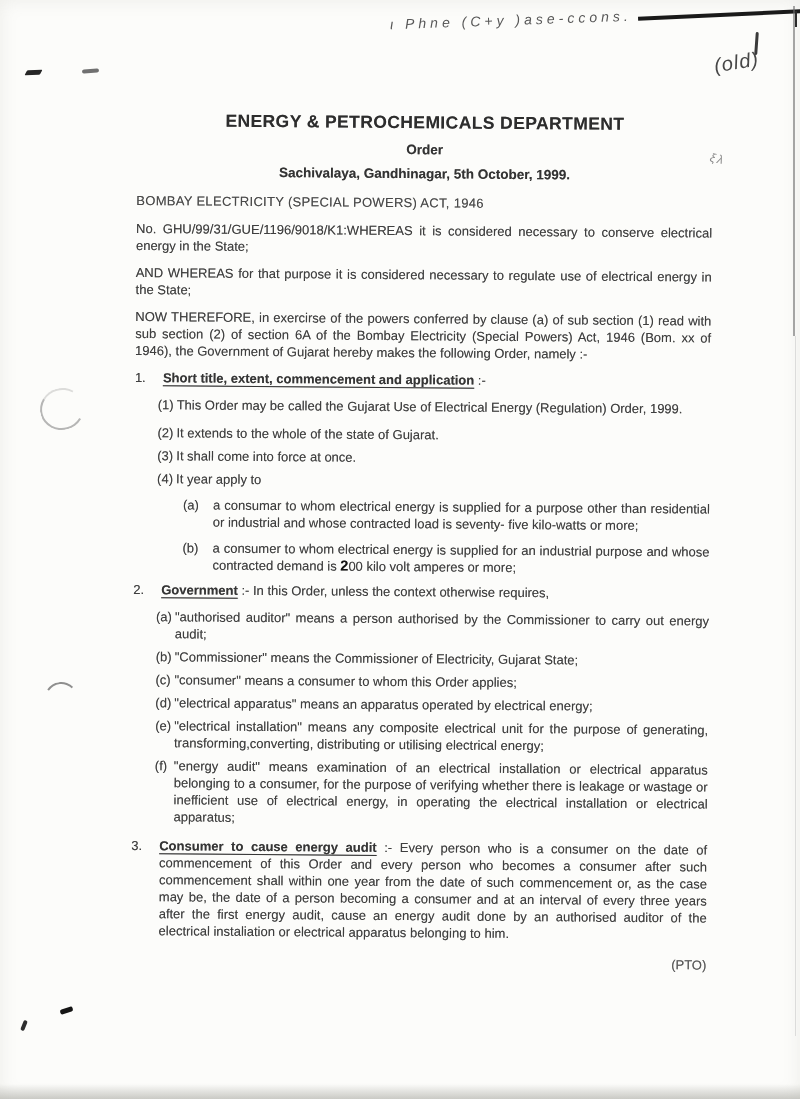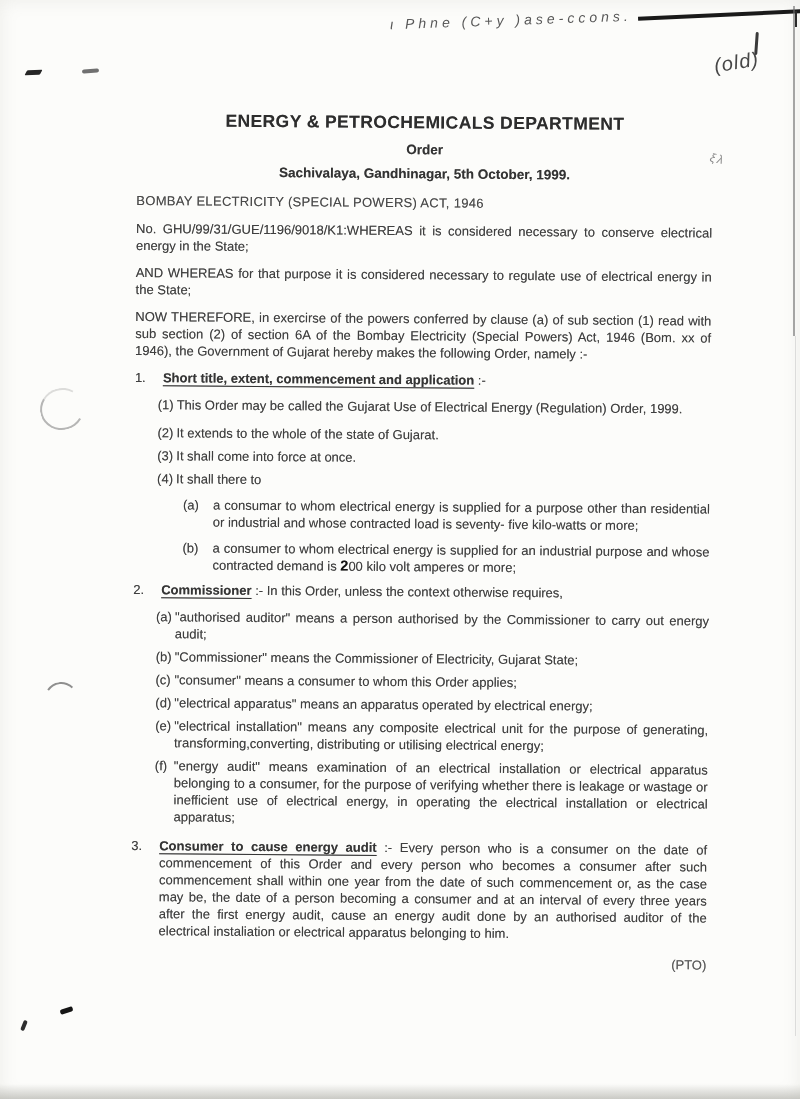--- a/index.html
+++ b/index.html
@@ -148,26 +148,26 @@
 
     <p class="para">No. GHU/99/31/GUE/1196/9018/K1:WHEREAS it is considered necessary to conserve electrical energy in the State;</p>
     <p class="para">AND WHEREAS for that purpose it is considered necessary to regulate use of electrical energy in the State;</p>
     <p class="para">NOW THEREFORE, in exercirse of the powers conferred by clause (a) of sub section (1) read with sub section (2) of section 6A of the Bombay Electricity (Special Powers) Act, 1946 (Bom. xx of 1946), the Government of Gujarat hereby makes the following Order, namely :-</p>
 
     <div class="sec"><span class="num">1.</span><span class="sec-head">Short title, extent, commencement and application</span><span> :-</span></div>
 
     <div class="it2"><span class="num">(1)</span><span>This Order may be called the Gujarat Use of Electrical Energy (Regulation) Order, 1999.</span></div>
     <div class="it2" style="margin-top:11px"><span class="num">(2)</span><span>It extends to the whole of the state of Gujarat.</span></div>
     <div class="it2"><span class="num">(3)</span><span>It shall come into force at once.</span></div>
-    <div class="it2"><span class="num">(4)</span><span>It shall there to</span></div>
+    <div class="it2"><span class="num">(4)</span><span>It year apply to</span></div>
 
     <div class="it3"><span class="num">(a)</span><span>a consumar to whom electrical energy is supplied for a purpose other than residential or industrial and whose contracted load is seventy- five kilo-watts or more;</span></div>
     <div class="it3"><span class="num">(b)</span><span>a consumer to whom electrical energy is supplied for an industrial purpose and whose contracted demand is </span><span class="hw-digit">2</span><span>00 kilo volt amperes or more;</span></div>
 
-    <div class="sec"><span class="num">2.</span><span class="sec-head">Commissioner</span><span> :- In this Order, unless the context otherwise requires,</span></div>
+    <div class="sec"><span class="num">2.</span><span class="sec-head">Government</span><span> :- In this Order, unless the context otherwise requires,</span></div>
 
     <div class="it2"><span class="num">(a)</span><span>"authorised auditor" means a person authorised by the Commissioner to carry out energy audit;</span></div>
     <div class="it2"><span class="num">(b)</span><span>"Commissioner" means the Commissioner of Electricity, Gujarat State;</span></div>
     <div class="it2"><span class="num">(c)</span><span>"consumer" means a consumer to whom this Order applies;</span></div>
     <div class="it2"><span class="num">(d)</span><span>"electrical apparatus" means an apparatus operated by electrical energy;</span></div>
     <div class="it2"><span class="num">(e)</span><span>"electrical installation" means any composite electrical unit for the purpose of generating, transforming,converting, distributing or utilising electrical energy;</span></div>
     <div class="it2"><span class="num">(f)</span><span>"energy audit" means examination of an electrical installation or electrical apparatus belonging to a consumer, for the purpose of verifying whether there is leakage or wastage or inefficient use of electrical energy, in operating the electrical installation or electrical apparatus;</span></div>
 
     <div class="sec" style="margin-top:12px"><span class="num">3.</span><span class="sec-head">Consumer to cause energy audit</span><span> :- Every person who is a consumer on the date of commencement of this Order and every person who becomes a consumer after such commencement shall within one year from the date of such commencement or, as the case may be, the date of a person becoming a consumer and at an interval of every three years after the first energy audit, cause an energy audit done by an authorised auditor of the electrical instaliation or electrical apparatus belonging to him.</span></div>
 

